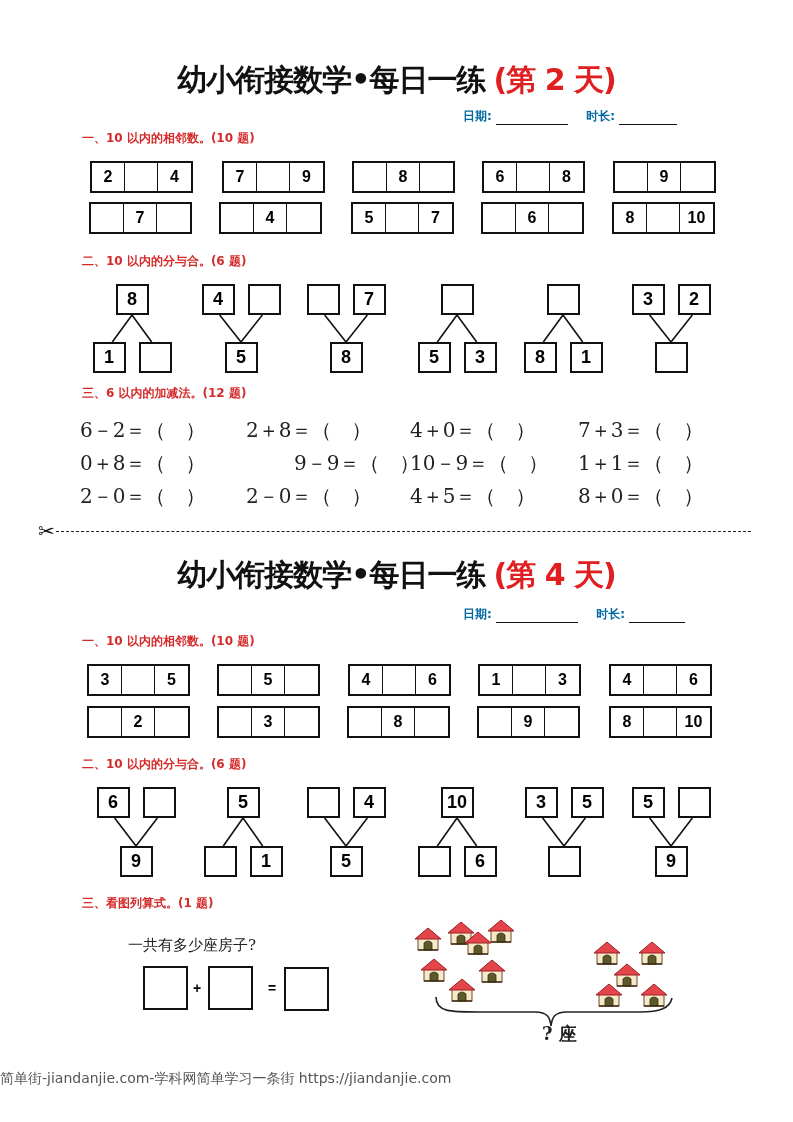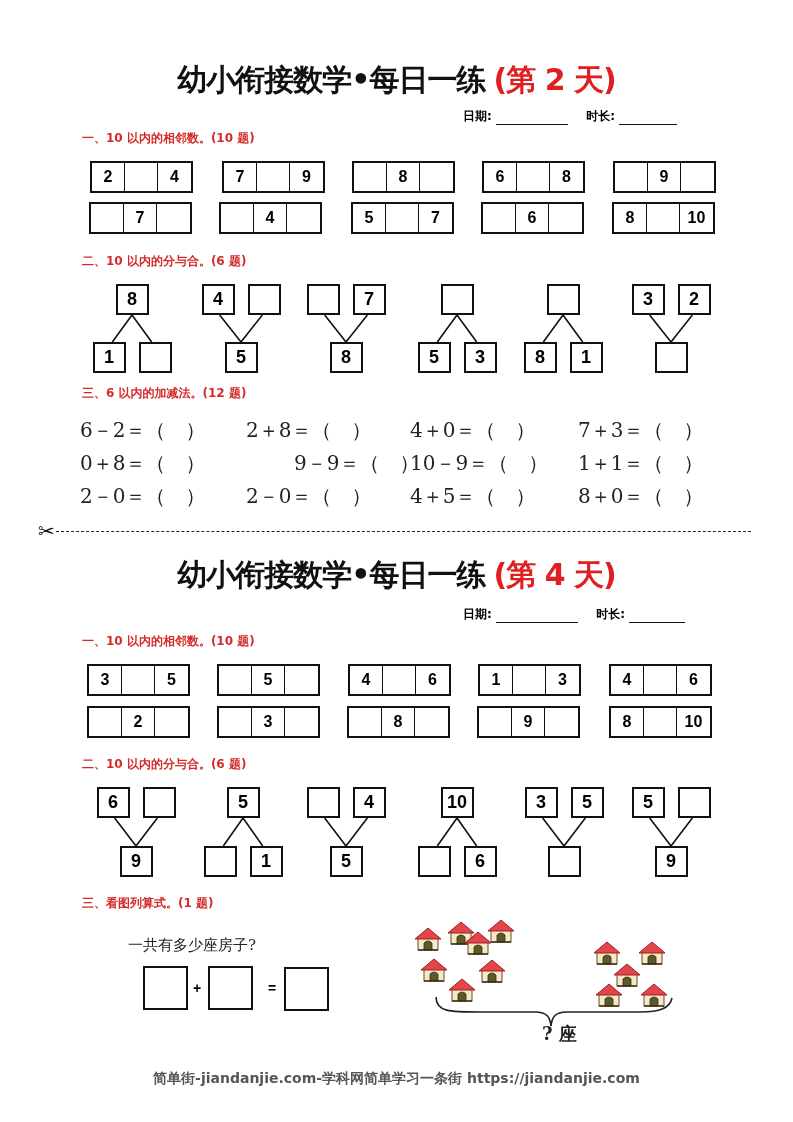--- a/index.html
+++ b/index.html
@@ -7,21 +7,21 @@
   body { position: relative; font-family: "DejaVu Sans", sans-serif; color: #000; }
 
   .title {
     position: absolute; left: 0; width: 793px; text-align: center;
     font-family: "DejaVu Sans", sans-serif; font-weight: bold; font-size: 30px;
     letter-spacing: -1px; color: #111;
   }
   .title .day { color: #e02020; margin-left: 8px; }
 
   .meta {
-    position: absolute; font-size: 12px; font-weight: bold; color: #000000;
+    position: absolute; font-size: 12px; font-weight: bold; color: #0369a1;
     font-family: "DejaVu Sans", sans-serif;
   }
   .meta .blank { display: inline-block; border-bottom: 1px solid #111; vertical-align: bottom; height: 12px; margin-right: 14px; }
 
   .section-head {
     position: absolute; font-size: 12px; font-weight: bold; color: #d42a2a;
     font-family: "DejaVu Sans", sans-serif; letter-spacing: 0px;
   }
 
   
@@ -54,22 +54,22 @@
   .scissors { position: absolute; left: 38px; top: 521px; font-size: 20px; line-height: 20px; color: #111; }
 
   .question { position: absolute; font-size: 15px; font-family: "DejaVu Serif", serif; color: #222; }
   .abox { position: absolute; width: 45px; height: 44px; border: 2px solid #111; background: #fff; }
   .op { position: absolute; font-family: "Liberation Sans", sans-serif; font-weight: bold; font-size: 14px; }
 
   .house { position: absolute; width: 30px; height: 26px; }
   .brace-label { position: absolute; font-size: 18px; font-family: "DejaVu Serif", serif; font-weight: bold; color: #222; }
 
   .footer {
-    position: absolute; top: 1070px; left: 0; width: 793px; text-align: center;
-    font-family: "DejaVu Sans", sans-serif; font-size: 14px; color: #555; font-weight: bold;
+    position: absolute; top: 1070px; left: 0; width: 793px; 
+    font-family: "DejaVu Sans", sans-serif; font-size: 14px; color: #555;
   }
 </style>
 </head>
 <body>
 
 <div>
   <div class="title" style="top:60px;">
     <span>幼小衔接数学•每日一练</span><span class="day">(第 2 天)</span>
   </div>
   <div class="meta" style="left:463px; top:108px;">

